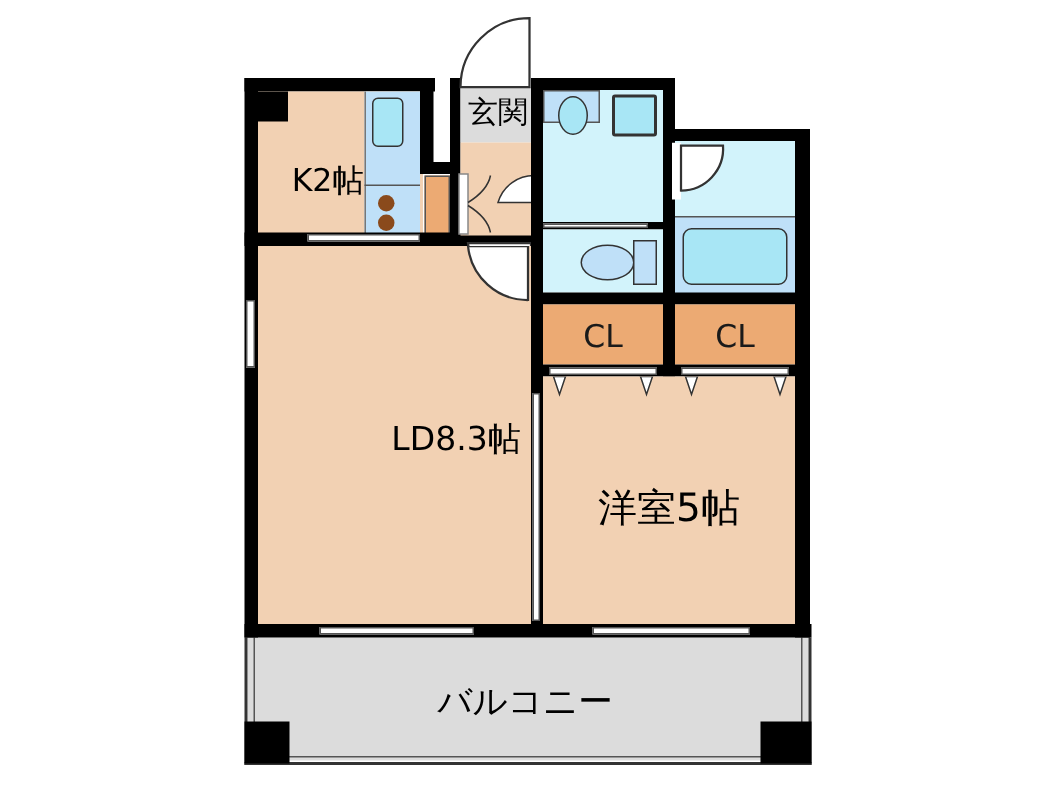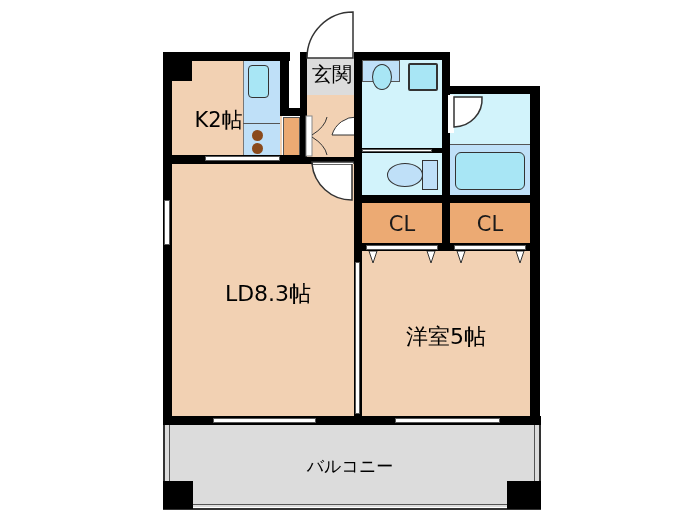--- a/index.html
+++ b/index.html
@@ -12,21 +12,21 @@
   .closet-label { position:absolute; font-size:21px; color:#1a1a1a; text-align:center; }
 </style>
 </head>
 <body>
 
 <div class="room" style="left:165px;top:425px;width:374px;height:82px;background:#dcdcdc;"></div>
 <div class="abs" style="left:163px;top:425px;width:378px;height:85px;border:2px solid #333;border-top:none;"></div>
 <div class="abs" style="left:169px;top:425px;width:366px;height:80px;border:1px solid #555;border-top:none;"></div>
 <div class="wall" style="left:163px;top:481px;width:30px;height:28px;"></div>
 <div class="wall" style="left:507px;top:481px;width:34px;height:28px;"></div>
-<div class="label" style="left:280px;top:458px;width:140px;font-size:17px;">バルコニー</div>
+<div class="label" style="left:280px;top:458px;width:140px;font-size:23px;font-family:Liberation Mono, monospace;">バルコニー</div>
 
 <div class="wall" style="left:163px;top:52px;width:9px;height:373px;"></div>
 <div class="wall" style="left:163px;top:416px;width:378px;height:9px;"></div>
 <div class="wall" style="left:530px;top:86px;width:10px;height:339px;"></div>
 <div class="wall" style="left:163px;top:52px;width:127px;height:9px;"></div>
 
 <div class="room" style="left:172px;top:61px;width:110px;height:95px;background:#f2d1b3;"></div>
 <div class="wall" style="left:172px;top:61px;width:20px;height:20px;"></div>
 <div class="label" style="left:172px;top:110px;width:93px;font-size:21px;">K2帖</div>
 
@@ -89,26 +89,26 @@
 <div class="room" style="left:450px;top:203px;width:80px;height:40px;background:#ecaa73;"></div>
 <div class="closet-label" style="left:450px;top:212px;width:80px;">CL</div>
 <div class="wall" style="left:354px;top:243px;width:186px;height:8px;"></div>
 <div class="win" style="left:366px;top:245px;width:72px;height:5px;"></div>
 <div class="win" style="left:454px;top:245px;width:72px;height:5px;"></div>
 
 <div class="room" style="left:172px;top:164px;width:182px;height:252px;background:#f2d1b3;"></div>
 <svg class="abs" style="left:310px;top:164px;" width="44" height="38" viewBox="0 0 44 38">
   <path d="M2 0 L42 0 L42 36 A40 40 0 0 1 2 0 Z" fill="#fff" stroke="#333" stroke-width="1.5"></path>
 </svg>
-<div class="label" style="left:172px;top:283px;width:192px;font-size:22px;">LD8.3帖</div>
+<div class="label" style="left:172px;top:283px;width:192px;font-size:22px;padding-left:36px;">LD8.3帖</div>
 <div class="win" style="left:164px;top:200px;width:6px;height:45px;"></div>
 <div class="win" style="left:213px;top:418px;width:103px;height:5px;"></div>
 
 <div class="room" style="left:362px;top:251px;width:168px;height:165px;background:#f2d1b3;"></div>
-<div class="label" style="left:362px;top:326px;width:168px;font-size:22px;">洋室5帖</div>
+<div class="label" style="left:362px;top:326px;width:168px;font-size:26px;">洋室5帖</div>
 <div class="win" style="left:395px;top:418px;width:105px;height:5px;"></div>
 <div class="win" style="left:355px;top:262px;width:5px;height:152px;"></div>
 <svg class="abs" style="left:362px;top:251px;" width="168" height="14" viewBox="0 0 168 14">
   <polygon points="7,0 15,0 11,12" fill="#fff" stroke="#333"></polygon>
   <polygon points="65,0 73,0 69,12" fill="#fff" stroke="#333"></polygon>
   <polygon points="95,0 103,0 99,12" fill="#fff" stroke="#333"></polygon>
   <polygon points="154,0 162,0 158,12" fill="#fff" stroke="#333"></polygon>
 </svg>
 
 </body></html>

